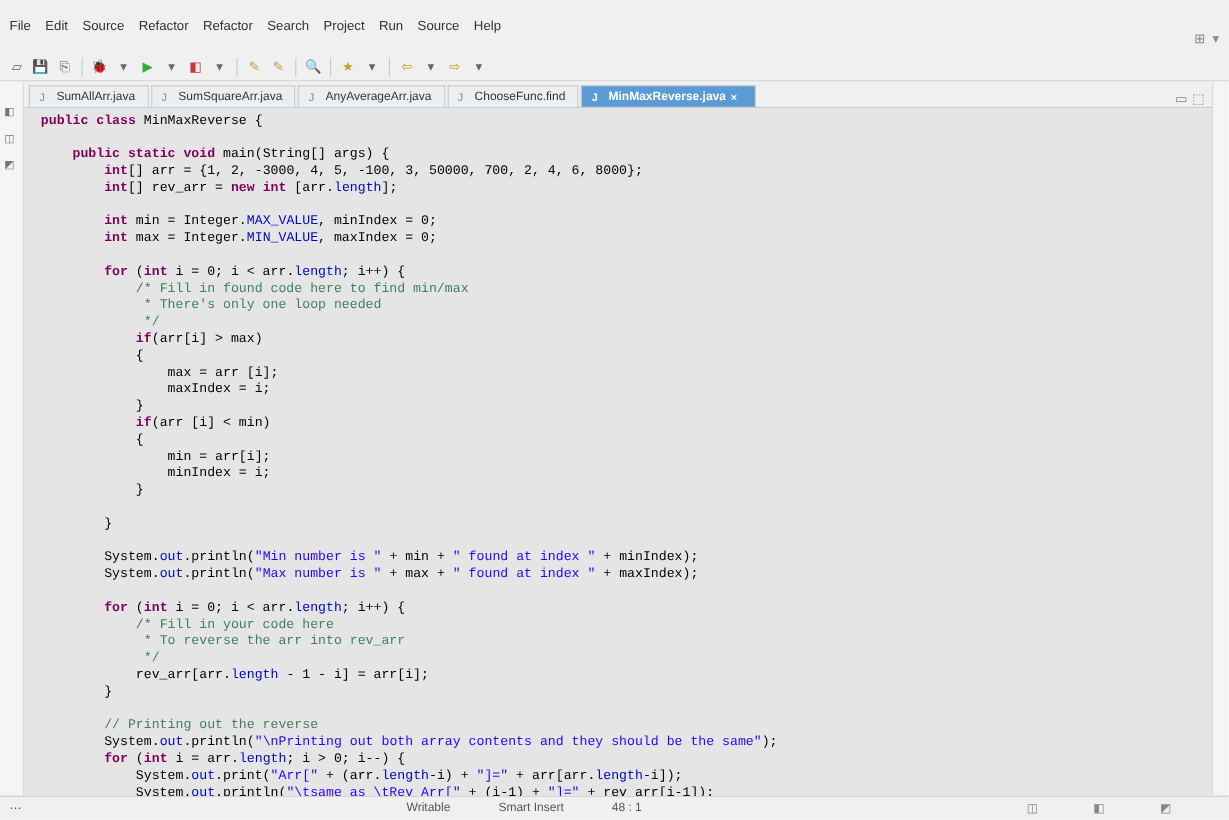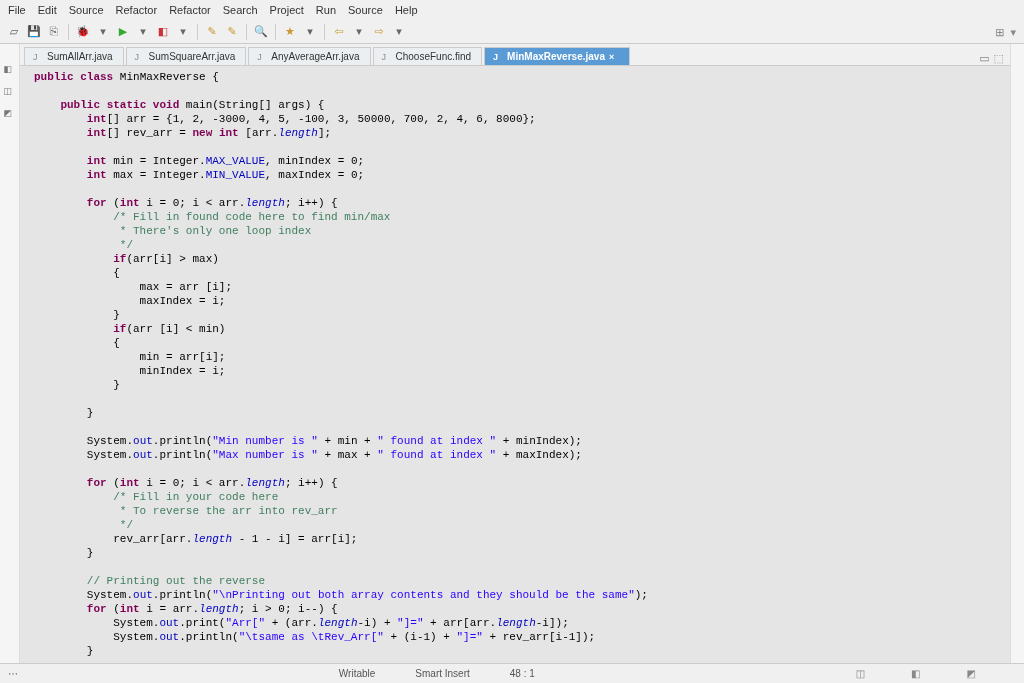--- a/index.html
+++ b/index.html
@@ -8,21 +8,21 @@
   font-size: 11px;
   background: #f0f0f0;
   width: 1024px;
   height: 683px;
   overflow: hidden;
   display: flex;
   flex-direction: column;
 }
 .menubar {
   background: #f0f0f0;
-  padding: 2px 4px;
+  padding: 14px 4px;
   display: flex;
   gap: 4px;
   color: #333;
   font-size: 11px;
 }
 .menubar span { padding: 2px 4px; cursor: pointer; }
 .toolbar {
   background: #f0f0f0;
   padding: 3px 6px;
   border-bottom: 1px solid #ccc;
@@ -105,21 +105,21 @@
   font-size: 11px;
   line-height: 14px;
   padding: 4px 10px 4px 14px;
   white-space: pre;
   color: #000;
 }
 .kw { color: #7f0055; font-weight: bold; }
 .str { color: #2a00ff; }
 .com { color: #3f7f5f; }
 .fld { color: #0000c0; }
-.ann { color: #0000c0; font-style: italic; }
+.ann { color: #0000c0; }
 .status-bar {
   height: 20px;
   background: #f0f0f0;
   border-top: 1px solid #ccc;
   display: flex;
   align-items: center;
   font-size: 10px;
   color: #555;
   padding: 0 8px;
 }
@@ -229,21 +229,21 @@
 
     <span class="kw">public</span> <span class="kw">static</span> <span class="kw">void</span> main(String[] args) {
         <span class="kw">int</span>[] arr = <span>{1, 2, -3000, 4, 5, -100, 3, 50000, 700, 2, 4, 6, 8000}</span>;
         <span class="kw">int</span>[] rev_arr = <span class="kw">new</span> <span class="kw">int</span> [arr.<span class="ann">length</span>];
 
         <span class="kw">int</span> min = Integer.<span class="fld">MAX_VALUE</span>, minIndex = 0;
         <span class="kw">int</span> max = Integer.<span class="fld">MIN_VALUE</span>, maxIndex = 0;
 
         <span class="kw">for</span> (<span class="kw">int</span> i = 0; i &lt; arr.<span class="ann">length</span>; i++) {
             <span class="com">/* Fill in found code here to find min/max</span>
-            <span class="com"> * There's only one loop index</span>
+            <span class="com"> * There's only one loop needed</span>
             <span class="com"> */</span>
             <span class="kw">if</span>(arr[i] &gt; max)
             {
                 max = arr [i];
                 maxIndex = i;
             }
             <span class="kw">if</span>(arr [i] &lt; min)
             {
                 min = arr[i];
                 minIndex = i;

